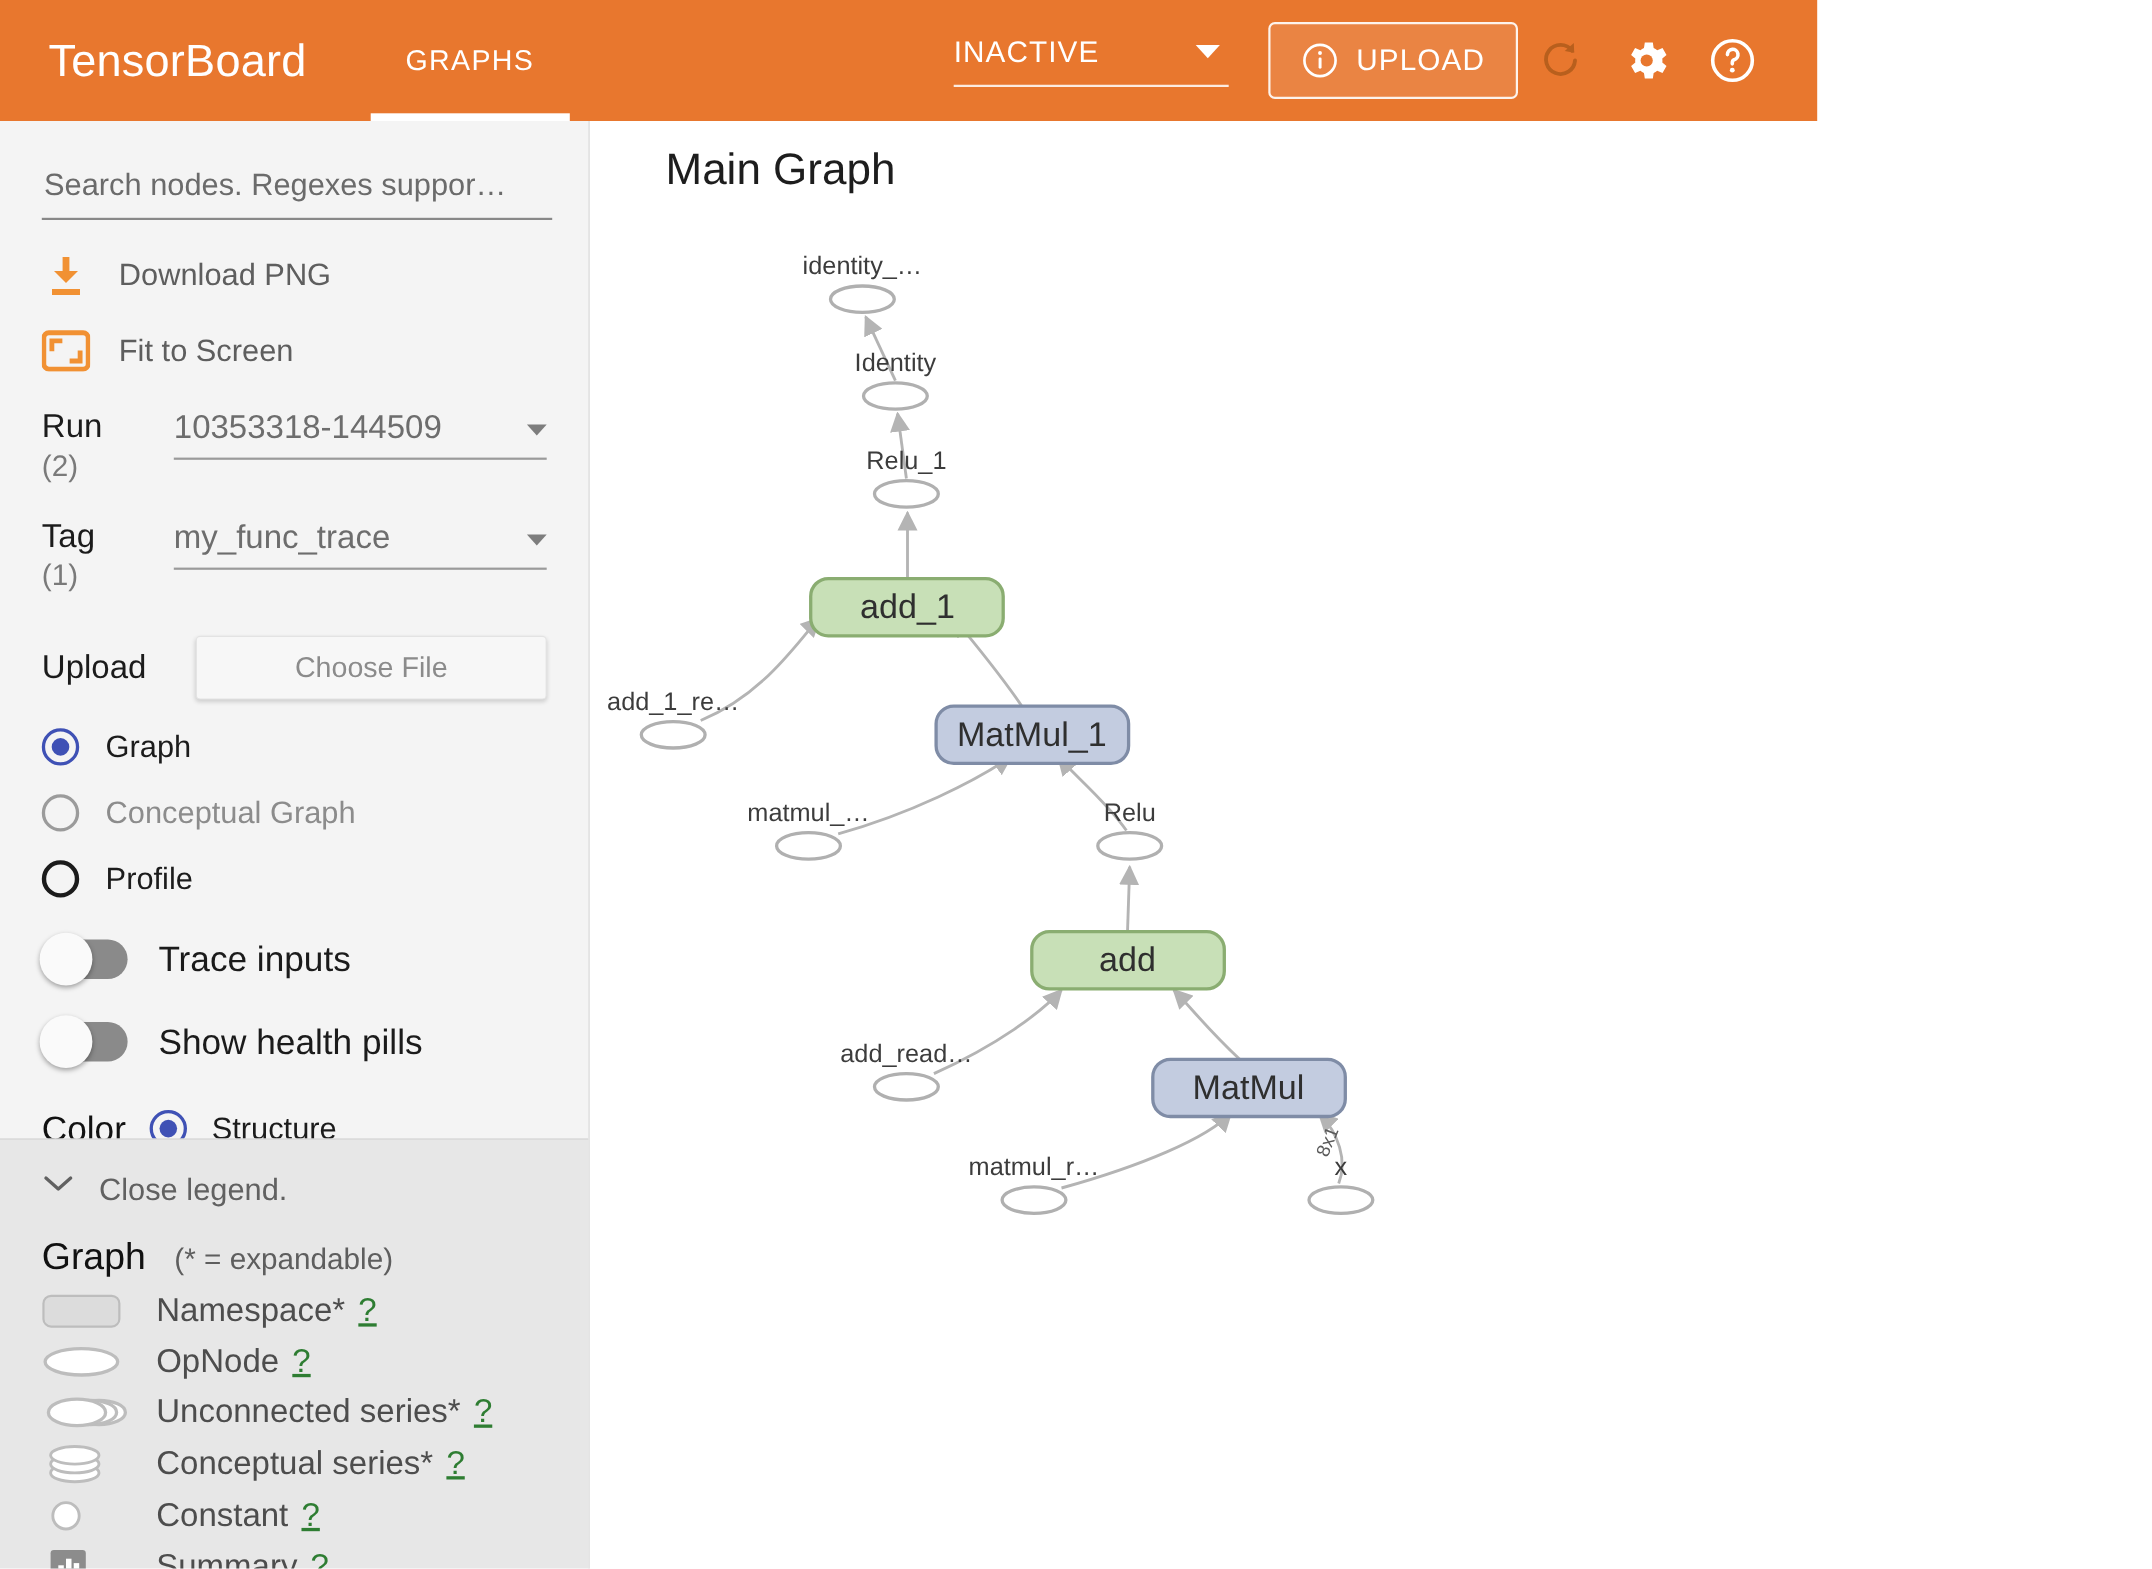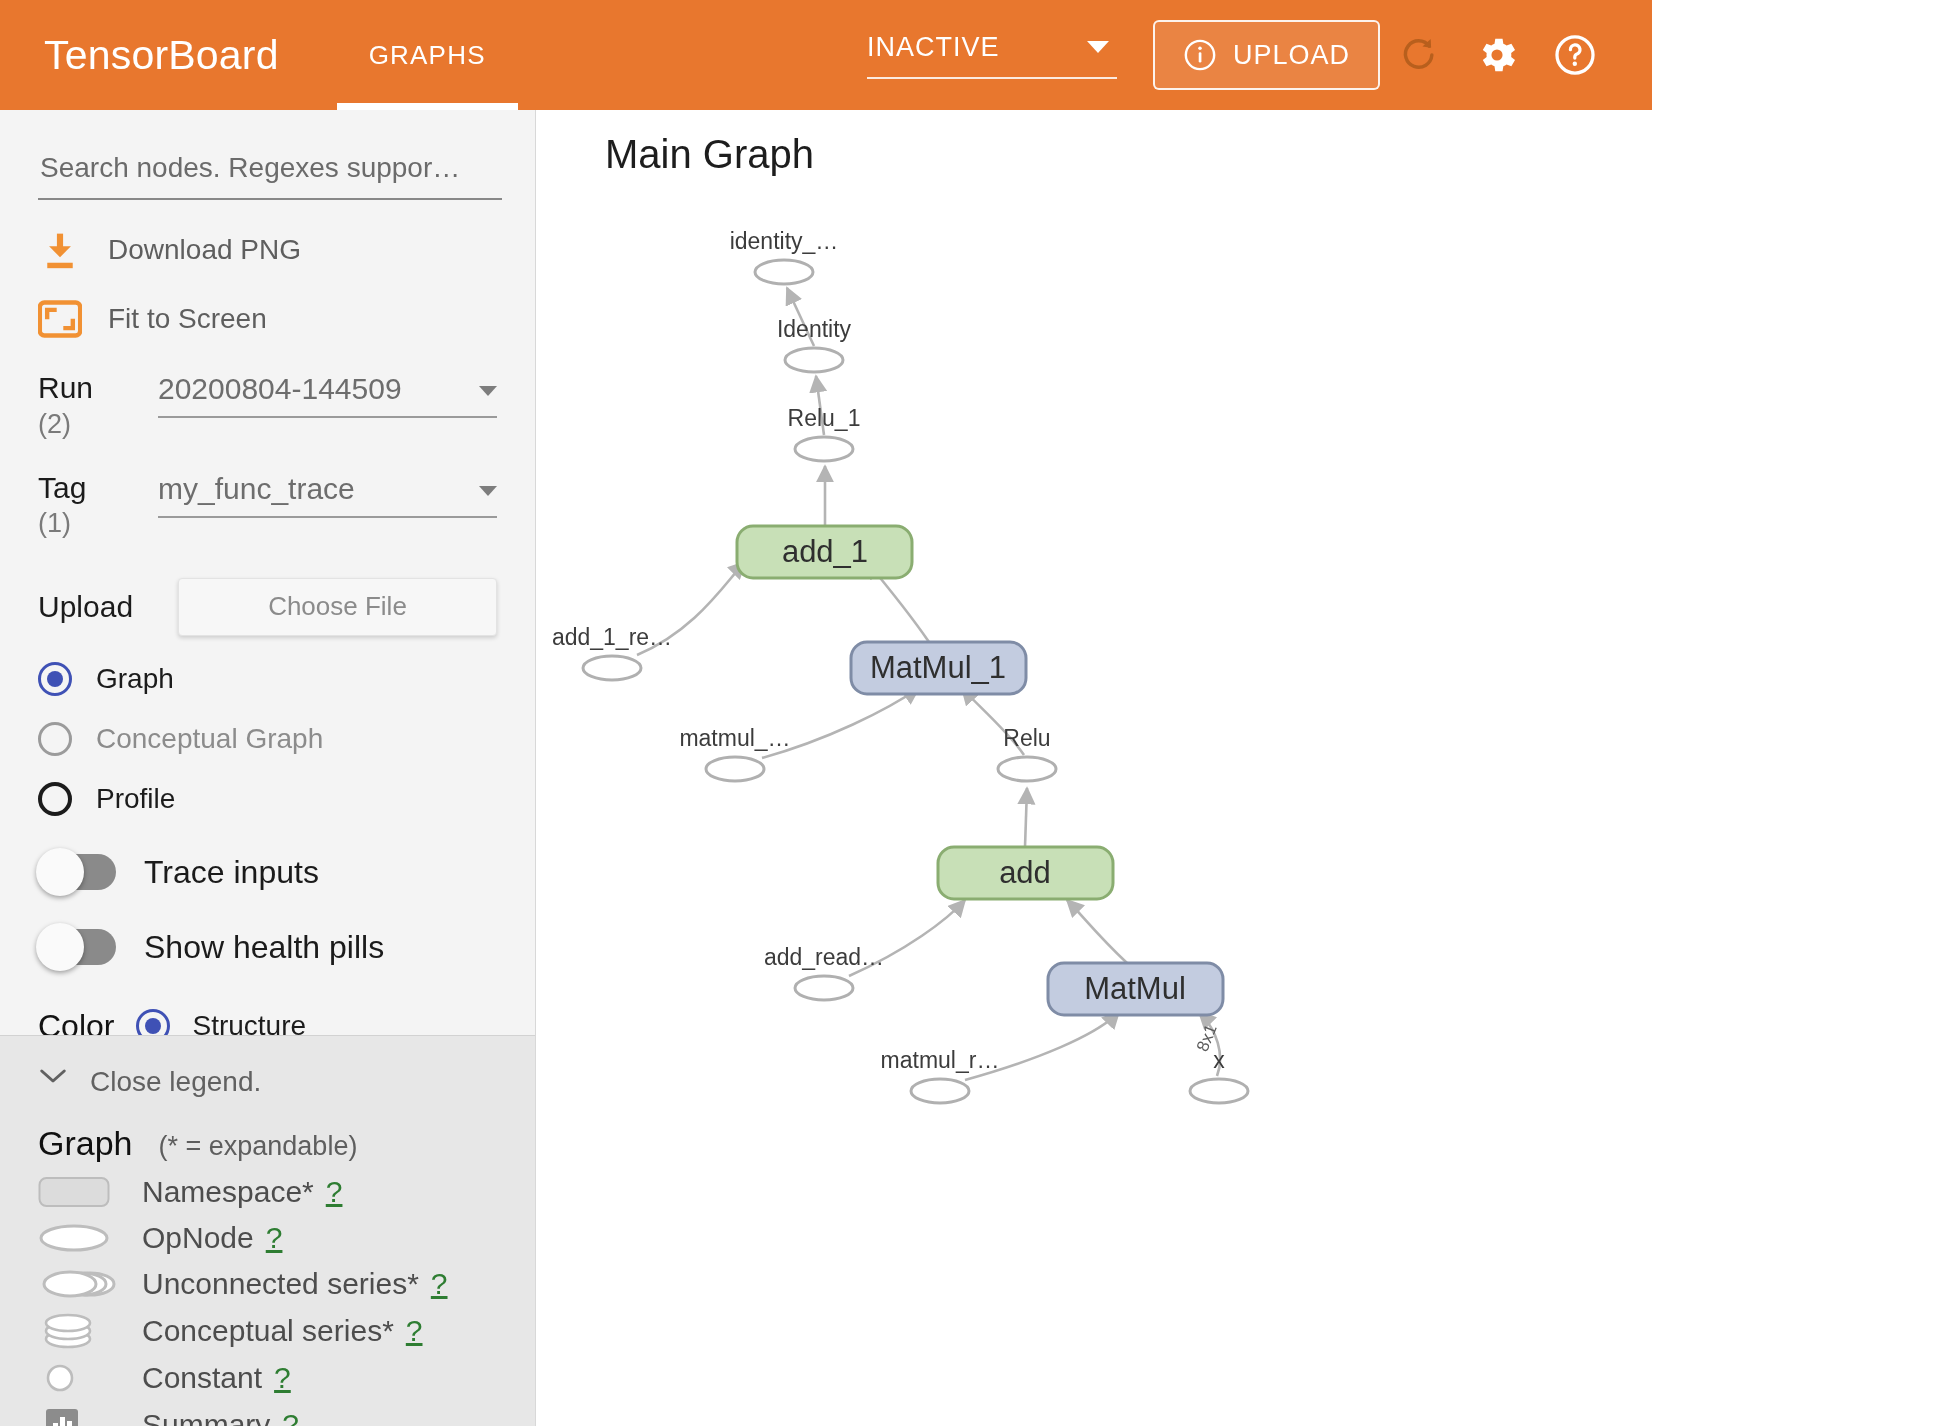--- a/index.html
+++ b/index.html
@@ -247,21 +247,21 @@
         </span>
         <span class="lbl">Fit to Screen</span>
       </div>
 
       <div class="field-row">
         <div class="field-label">
           <span>Run</span>
           <span class="cnt">(2)</span>
         </div>
         <div class="field-ctl">
-          <span class="field-val">20200804-144509</span>
+          <span class="field-val">10353318-144509</span>
           <span class="field-caret"></span>
         </div>
       </div>
 
       <div class="field-row">
         <div class="field-label">
           <span>Tag</span>
           <span class="cnt">(1)</span>
         </div>
         <div class="field-ctl">

